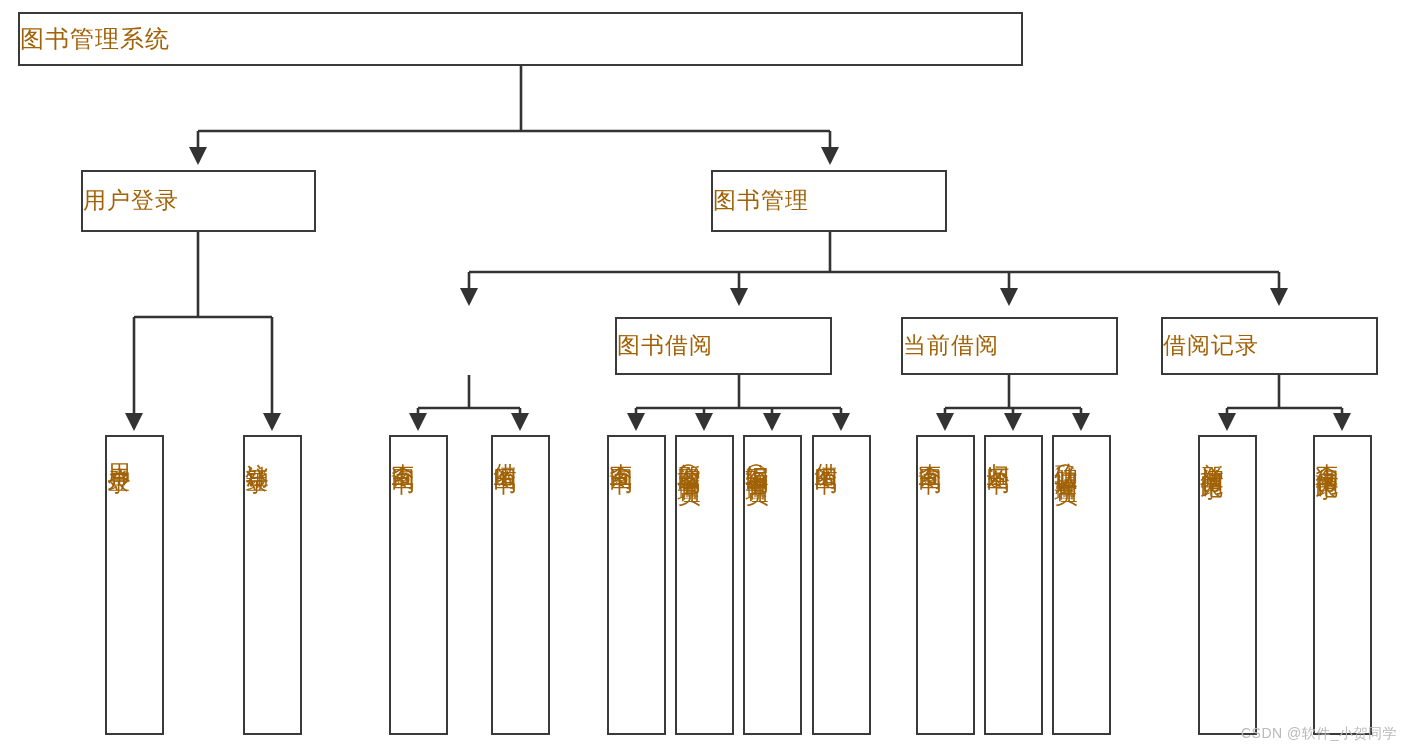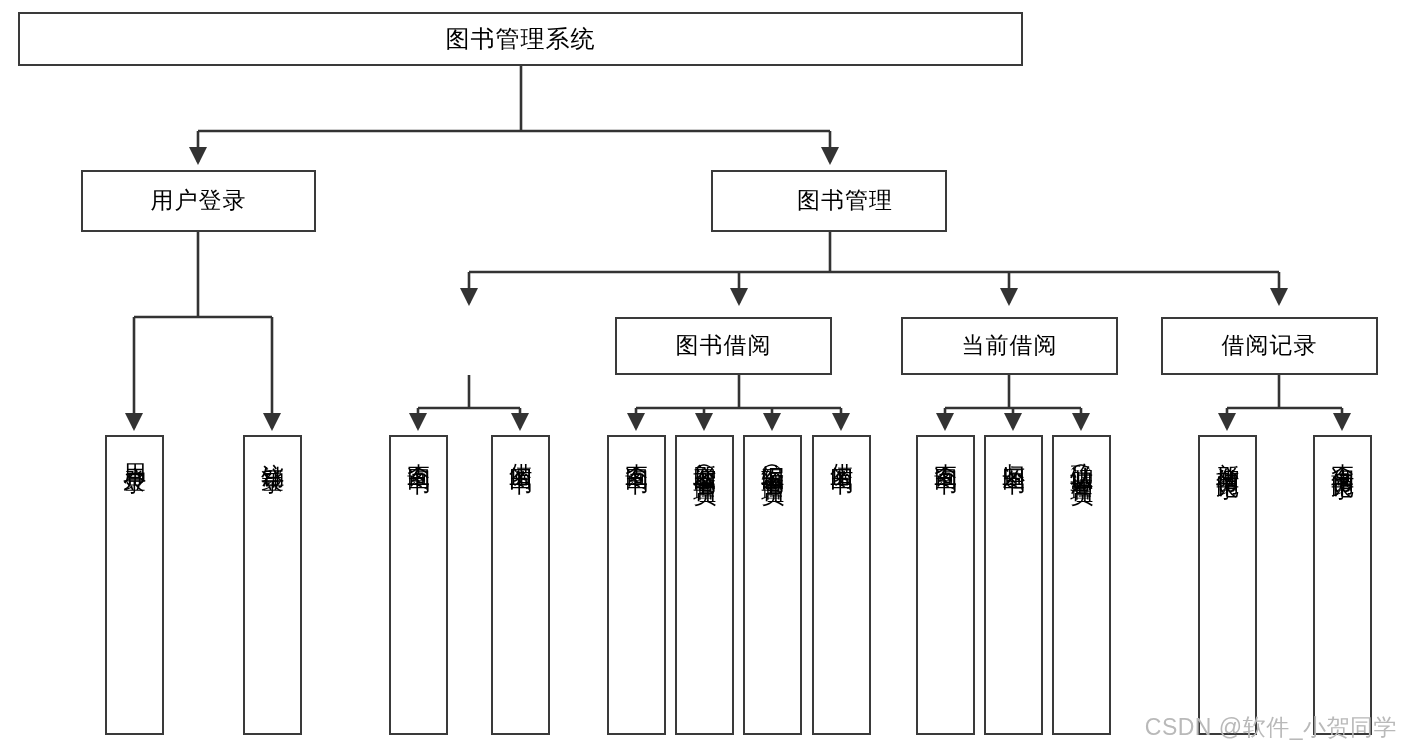--- a/index.html
+++ b/index.html
@@ -25,22 +25,21 @@
     height: 747px;
     pointer-events: none;
   }
   .node {
     position: absolute;
     box-sizing: border-box;
     border: 2.5px solid #3a3a3a;
     background: #ffffff;
     display: flex;
     align-items: center;
-    justify-content: center;
-    color: #000000;
+    color: #a16207;
   }
   .node .label {
     display: block;
     text-align: center;
     line-height: 1.18;
     letter-spacing: 1px;
   }
   
   .node.h .label {
     writing-mode: horizontal-tb;
@@ -57,21 +56,21 @@
     text-orientation: upright;
     font-size: 23px;
     line-height: 1.02;
     letter-spacing: 3px;
     white-space: nowrap;
   }
   .watermark {
     position: absolute;
     right: 8px;
     bottom: 4px;
-    font-size: 23px;
+    font-size: 14px;
     color: #b9b9b9;
     letter-spacing: 0.5px;
     white-space: nowrap;
   }
 </style>
 </head>
 <body>
 
 <div id="diagram-root">
 
@@ -125,21 +124,21 @@
     </g>
   </svg>
 
   <div class="node h root" style="left:18px; top:12px; width:1005px; height:54px;">
     <span class="label">图书管理系统</span>
   </div>
 
   <div class="node h" style="left:81px; top:170px; width:235px; height:62px;">
     <span class="label">用户登录</span>
   </div>
-  <div class="node h" style="left:711px; top:170px; width:236px; height:62px;padding-left:32px;">
+  <div class="node h" style="left:711px; top:170px; width:236px; height:62px;">
     <span class="label">图书管理</span>
   </div>
 
   <div class="node h" style="left:615px; top:317px; width:217px; height:58px;">
     <span class="label">图书借阅</span>
   </div>
   <div class="node h" style="left:901px; top:317px; width:217px; height:58px;">
     <span class="label">当前借阅</span>
   </div>
   <div class="node h" style="left:1161px; top:317px; width:217px; height:58px;">

